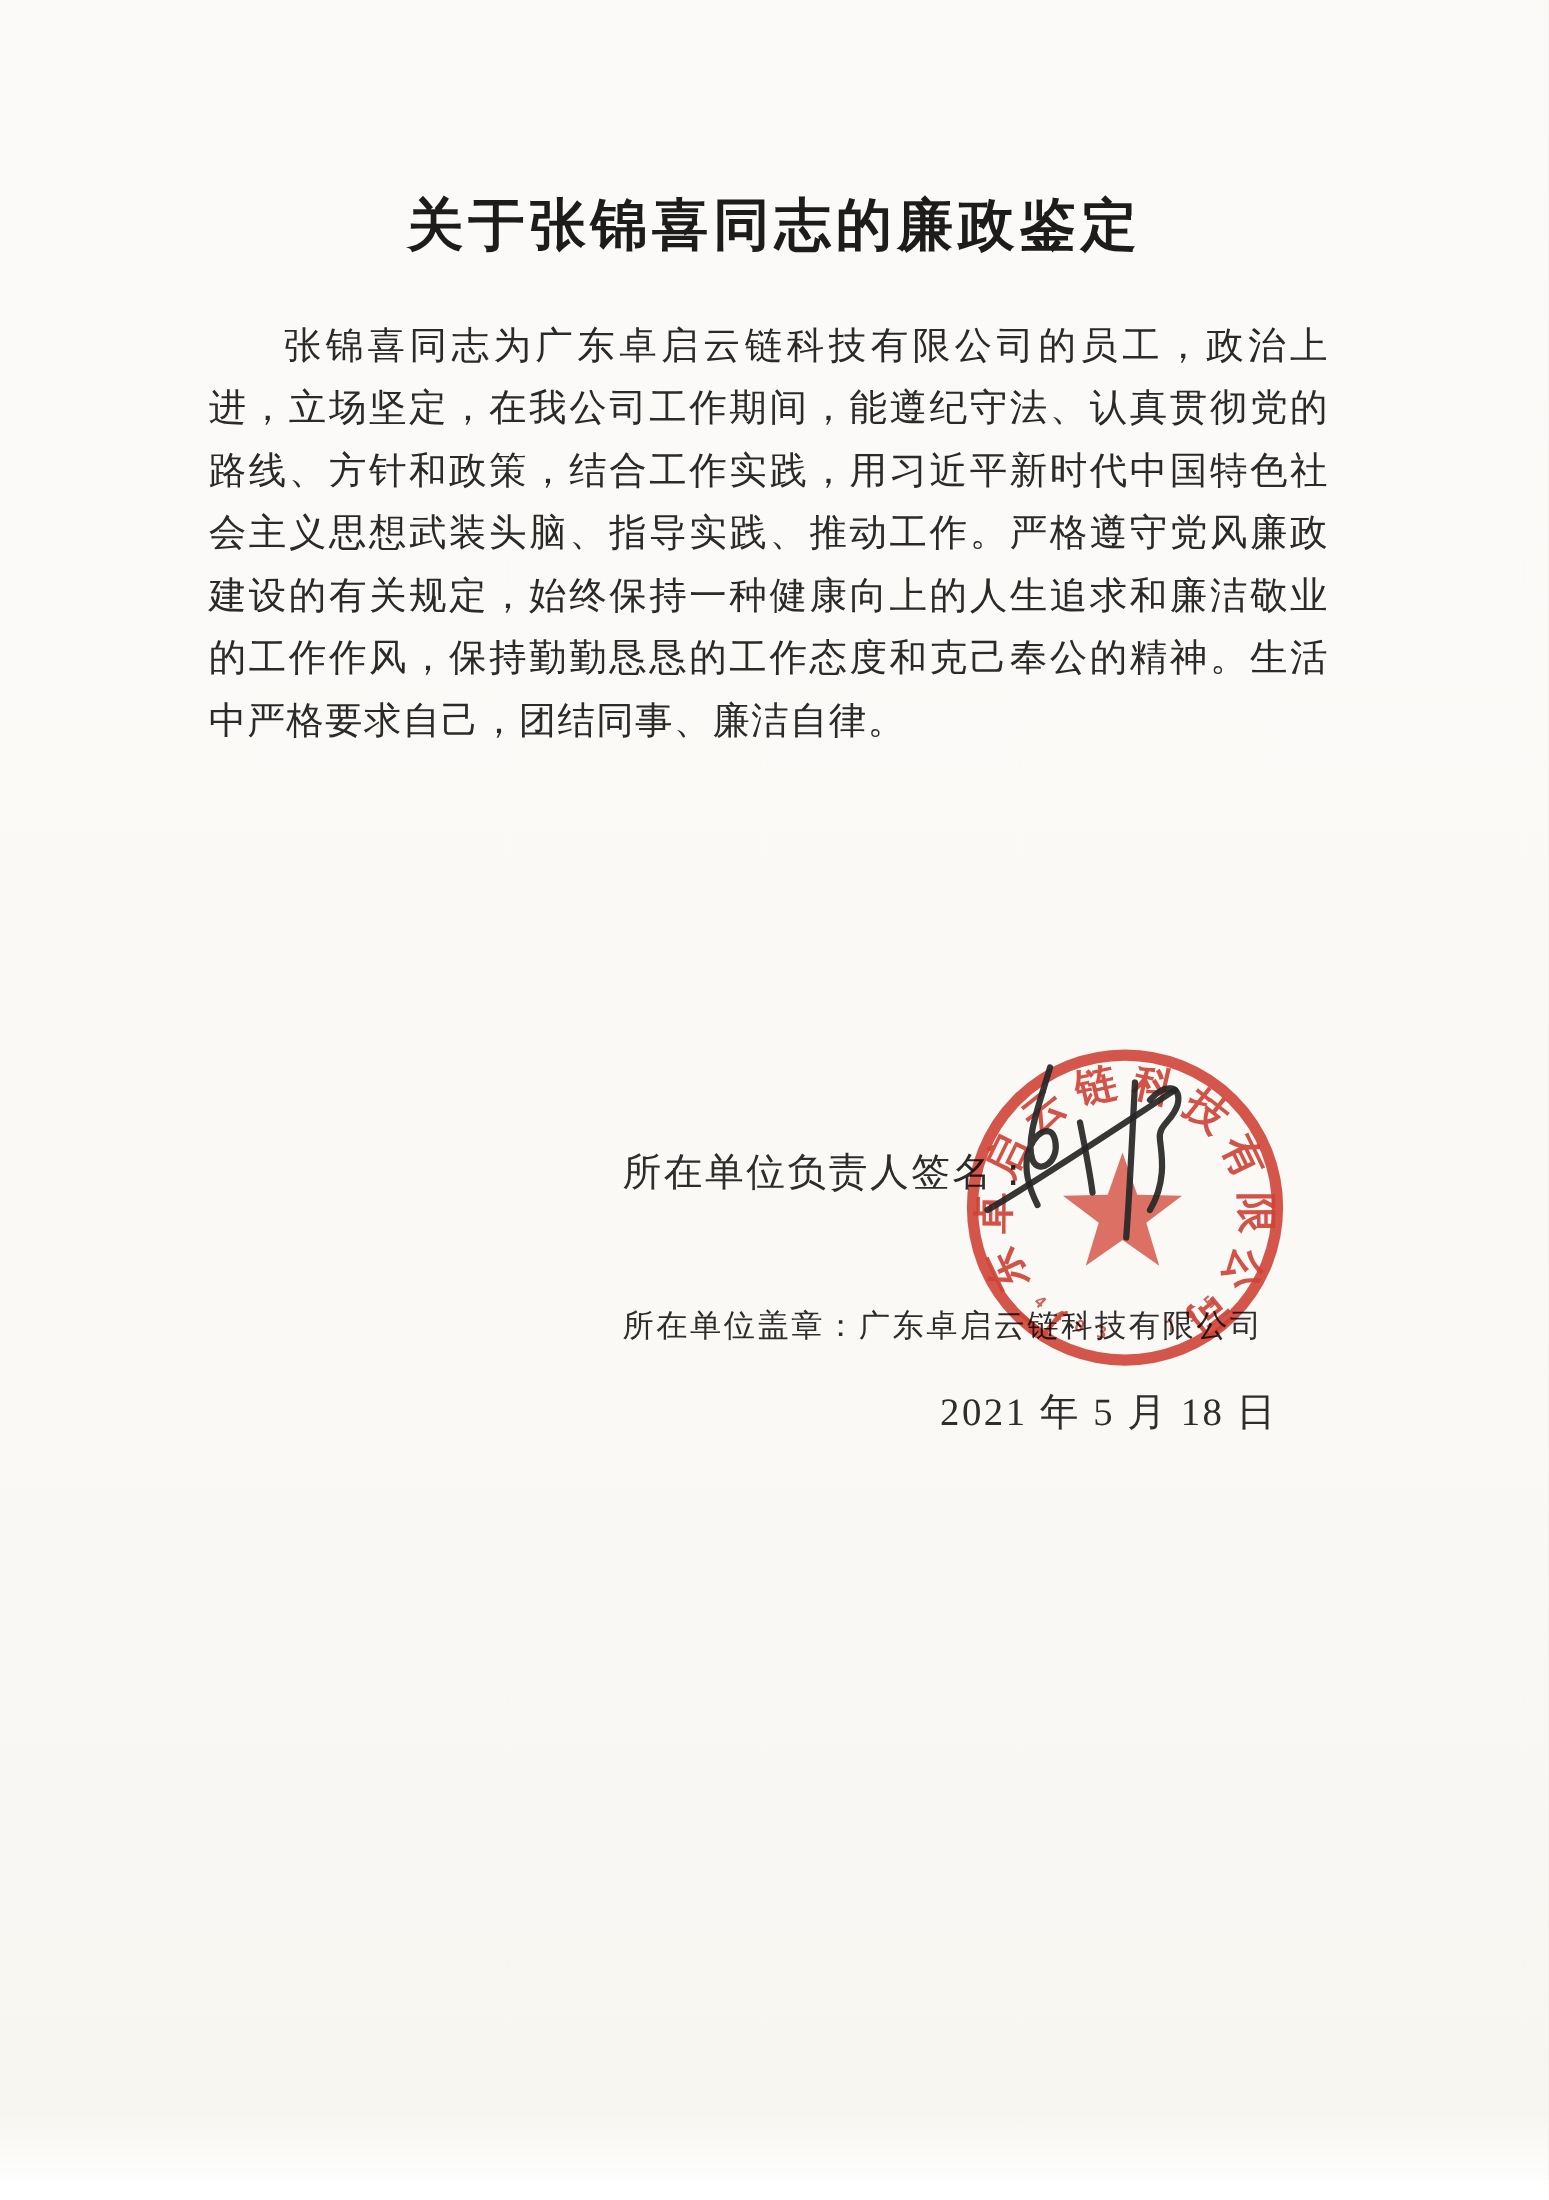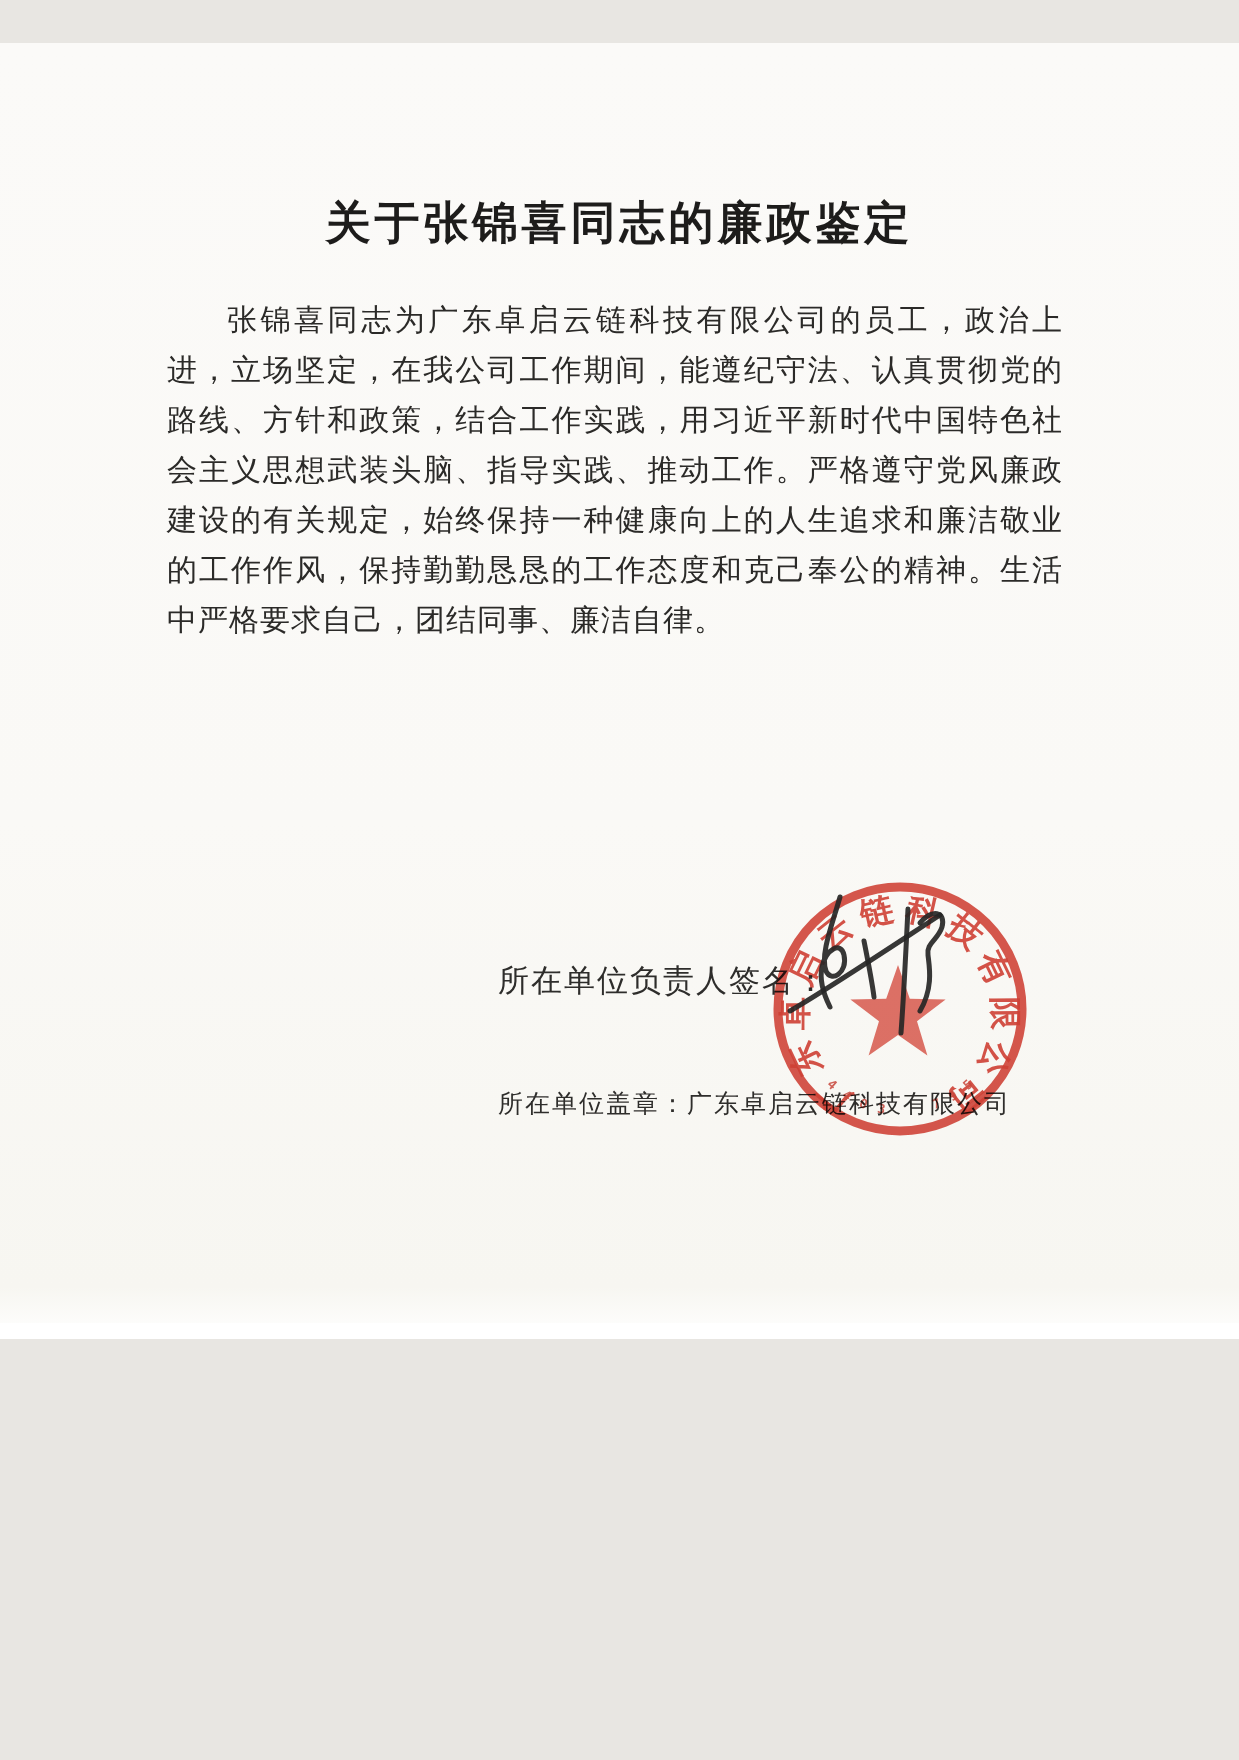--- a/index.html
+++ b/index.html
@@ -2,24 +2,23 @@
 <html><head>
 <meta charset="utf-8">
 <style>
   html,body{margin:0;padding:0;}
   body{
     width:1239px;height:1760px;
     font-family:"Liberation Serif","DejaVu Serif",serif;
     background:#e8e6e2;
   }
   .page{
-    position:relative;width:1239px;height:1296px;overflow:hidden;
+    position:relative;width:1239px;height:1760px;overflow:hidden;
     background:linear-gradient(180deg,#fbfaf8 0%,#faf9f6 60%,#f7f6f1 96%,#ffffff 100%);
     color:#2e2d2b;
-    margin-top:43px;
   }
   .doc-title{
     position:absolute;top:150px;left:0;width:100%;
     text-align:center;margin:0;
     font-family:"Liberation Sans","DejaVu Sans",sans-serif;
     font-size:45px;font-weight:800;letter-spacing:4px;color:#1d1c1b;
   }
   .doc-body{
     position:absolute;left:167px;top:252px;width:896px;
     font-size:30px;line-height:50px;text-align:justify;
@@ -73,20 +72,21 @@
   </div>
 
   <div class="sig-line">
     <span>所在单位负责人签名：</span>
   </div>
 
   <div class="stamp-line">
     <span>所在单位盖章：</span><span>广东卓启云链科技有限公司</span>
   </div>
 
+  <div class="date-line">2021 年 5 月 18 日</div>
 
   <svg class="seal-svg" viewBox="0 0 264 264" xmlns="http://www.w3.org/2000/svg">
     <circle class="seal-ring" cx="132" cy="132" r="122"></circle>
     <polygon class="seal-star" points="130,88 141.8,121.8 177.6,122.6 149,144.2 159.4,178.5 130,158 100.6,178.5 111,144.2 82.4,122.6 118.2,121.8"></polygon>
     <g id="seal-company-text" class="seal-company-text">
         <text x="72.84388324131525" y="210.05172037695525" transform="rotate(-141 72.84388324131525 210.05172037695525)" font-size="33">广</text>
         <text x="47.06090993583936" y="177.26600276998462" transform="rotate(-115.36363636363636 47.06090993583936 177.26600276998462)" font-size="33">东</text>
         <text x="38.00106490020892" y="136.55256273594586" transform="rotate(-89.72727272727272 38.00106490020892 136.55256273594586)" font-size="33">卓</text>
         <text x="47.448084580403304" y="95.92721583728022" transform="rotate(-64.0909090909091 47.448084580403304 95.92721583728022)" font-size="33">启</text>
         <text x="73.54200412678371" y="63.3884335278278" transform="rotate(-38.45454545454545 73.54200412678371 63.3884335278278)" font-size="33">云</text>

